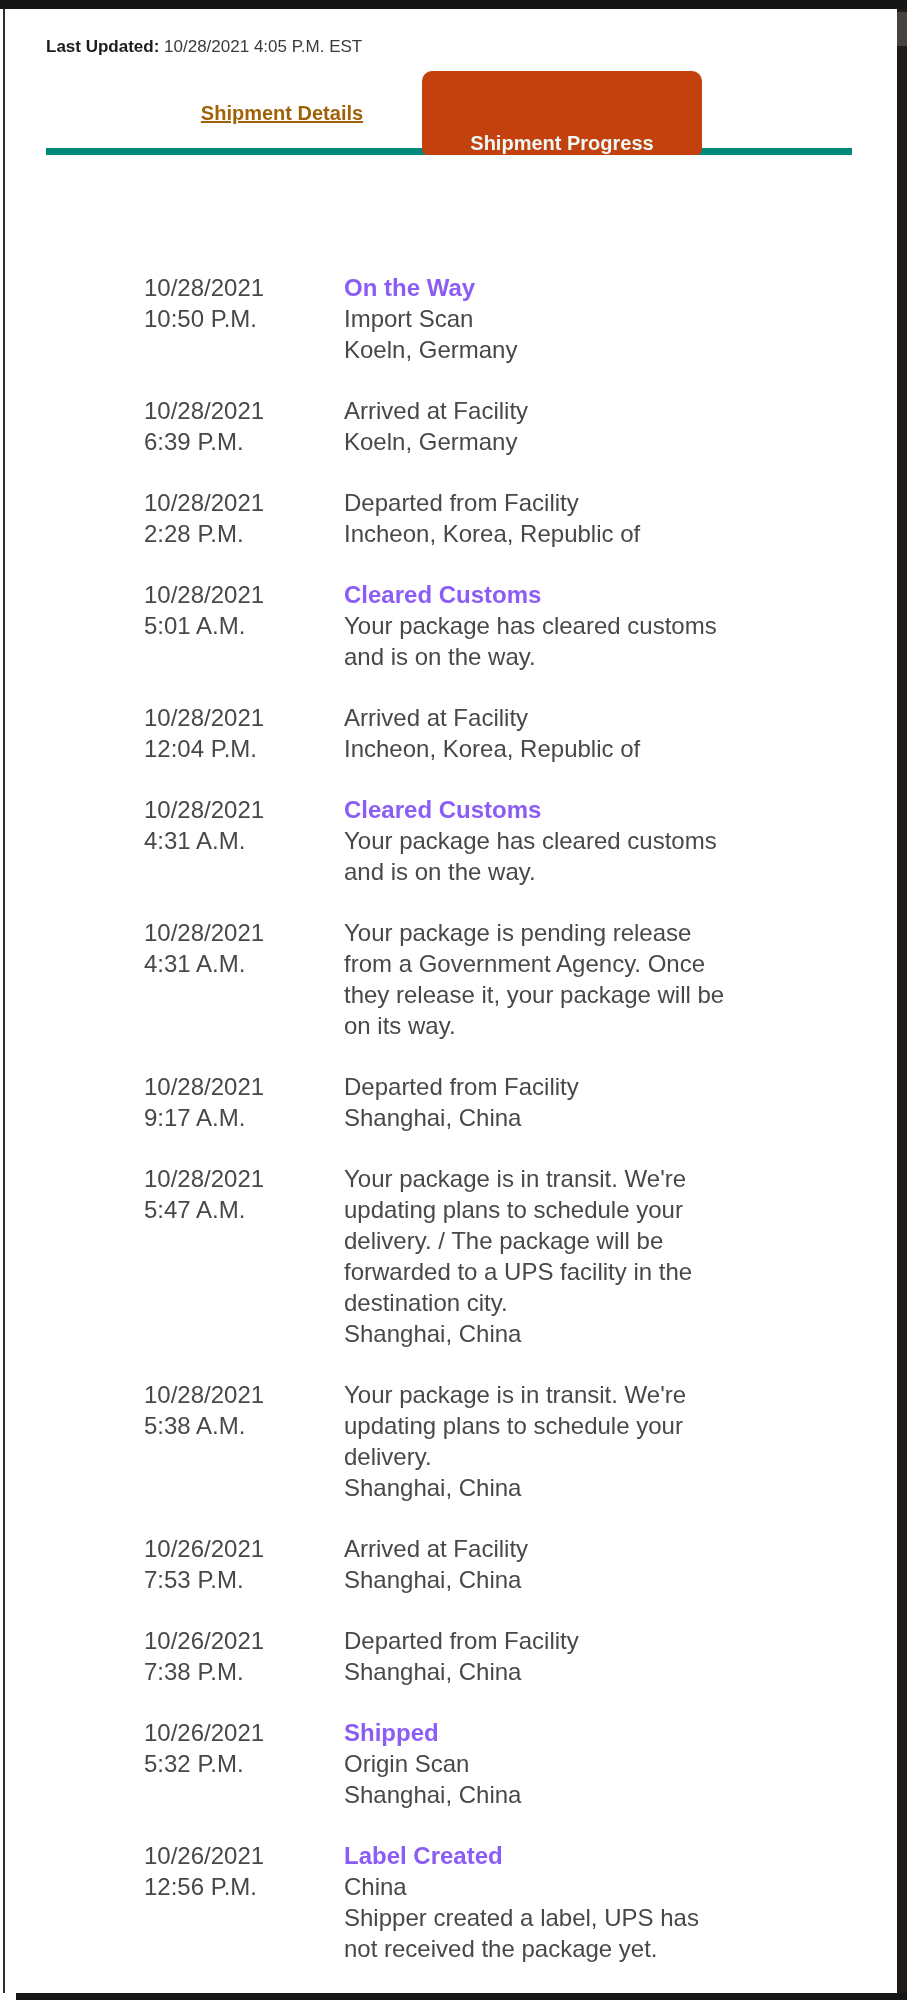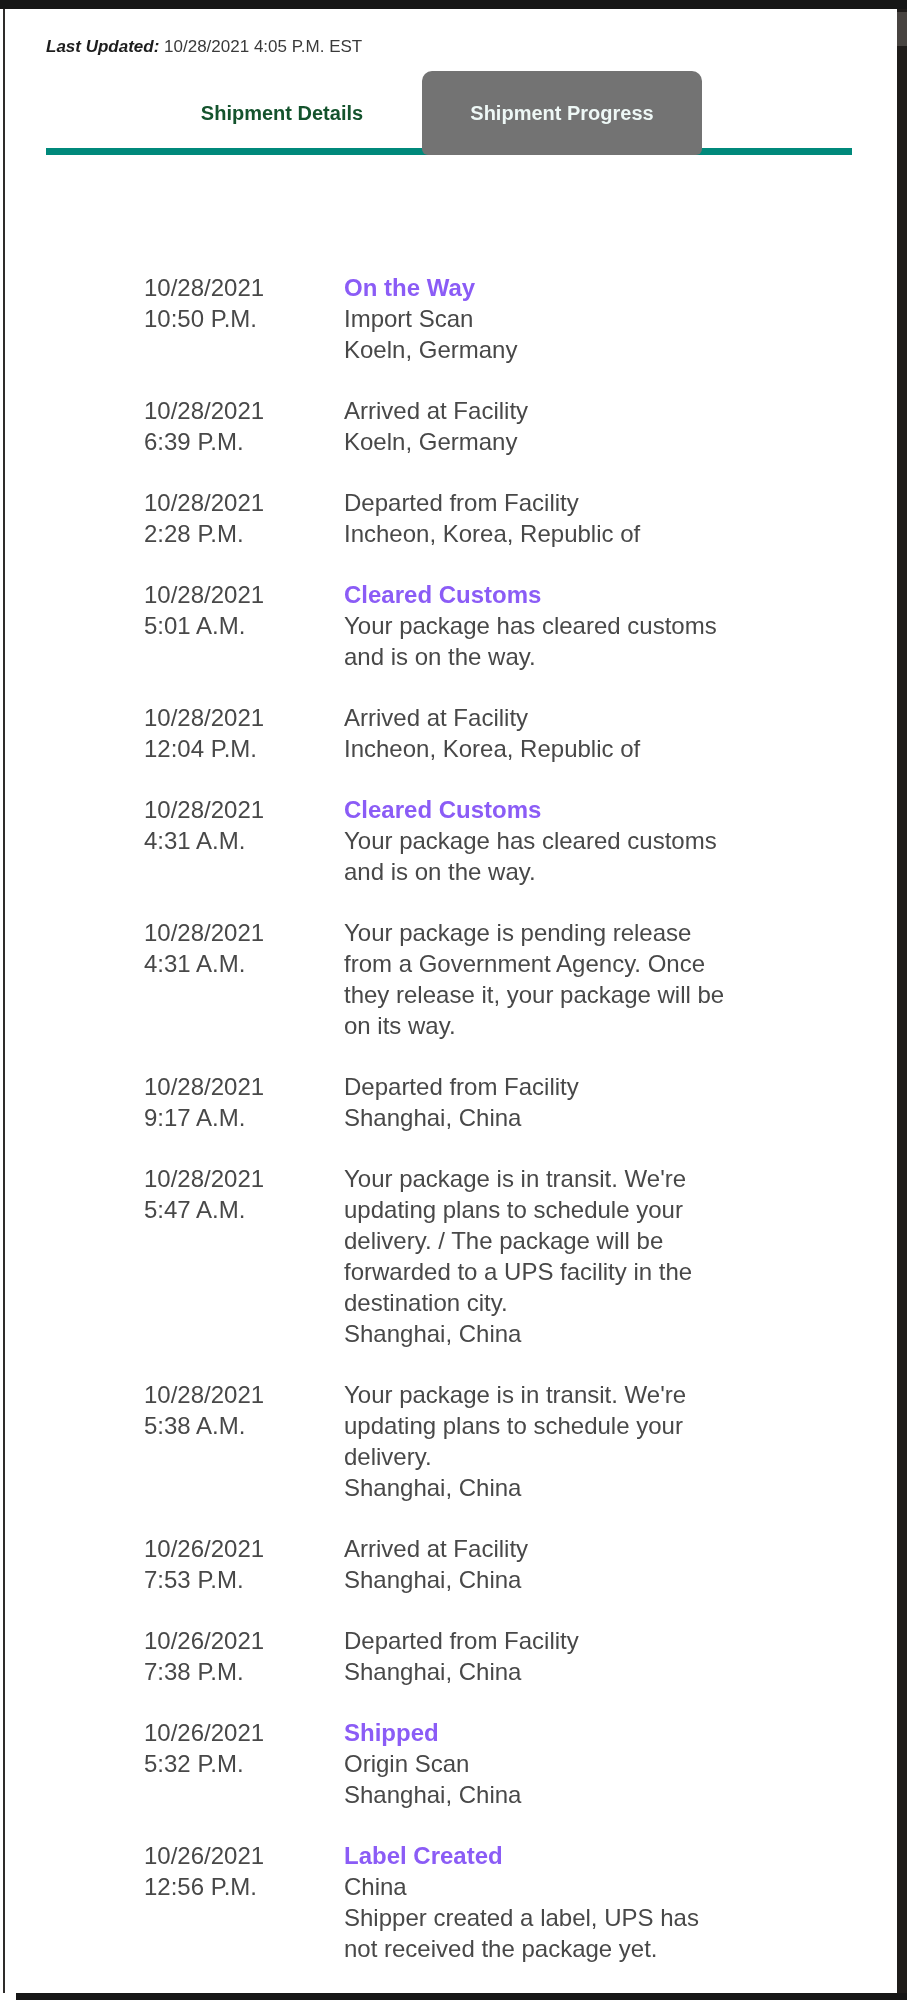--- a/index.html
+++ b/index.html
@@ -14,27 +14,27 @@
   .top-bar{position:absolute;left:0;top:0;width:907px;height:9px;background:#161616;}
   .left-line{position:absolute;left:3px;top:9px;width:2px;height:1984px;background:#2e2c2b;}
   .right-strip{position:absolute;left:897px;top:9px;width:10px;height:1991px;background:#1f1c1a;}
   .scroll-thumb{position:absolute;left:0;top:3px;width:10px;height:34px;background:#474340;}
   .bottom-strip{position:absolute;left:16px;top:1993px;width:891px;height:7px;background:#161616;}
 
   
   .content{position:absolute;left:5px;top:9px;width:892px;height:1984px;background:#ffffff;}
 
   .last-updated{margin:27px 0 0 41px;font-size:17px;line-height:22px;color:#3a3a3a;}
-  .last-updated b{color:#1d1d1d;font-weight:700;font-style:italic;}
+  .last-updated b{color:#1d1d1d;font-weight:700;}
 
   .tabs-row{display:flex;margin:13px 0 0 137px;height:84px;}
   .tab{width:280px;display:flex;align-items:center;justify-content:center;
        font-size:20px;font-weight:700;cursor:pointer;}
-  .tab-inactive{color:#14532d;background:transparent;}
-  .tab-active{color:#eef8f6;background:#737373;border-radius:10px 10px 6px 6px;}
+  .tab-inactive{color:#a16207;background:transparent;text-decoration:underline;}
+  .tab-active{color:#eef8f6;background:#c2410c;border-radius:10px 10px 6px 6px;align-items:flex-end;}
 
   .tab-underline{margin:-7px 0 0 41px;width:806px;height:7px;background:#00897B;}
 
   .events{margin-top:117px;padding-left:139px;}
   .event{display:flex;margin-bottom:30px;font-size:24px;line-height:31px;color:#484848;}
   .event-when{width:200px;flex:0 0 200px;}
   .event-what{width:390px;flex:0 0 390px;}
   .event-title{font-weight:700;color:#8b5cf6;}
 
   .close-wrap{margin-top:57px;display:flex;justify-content:center;}

